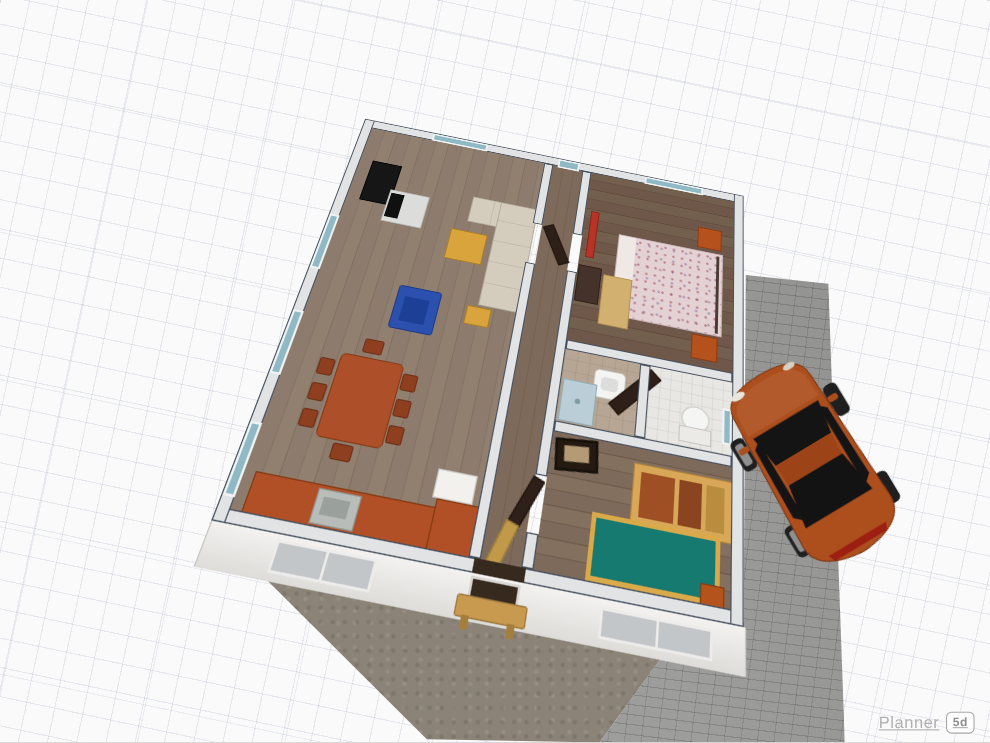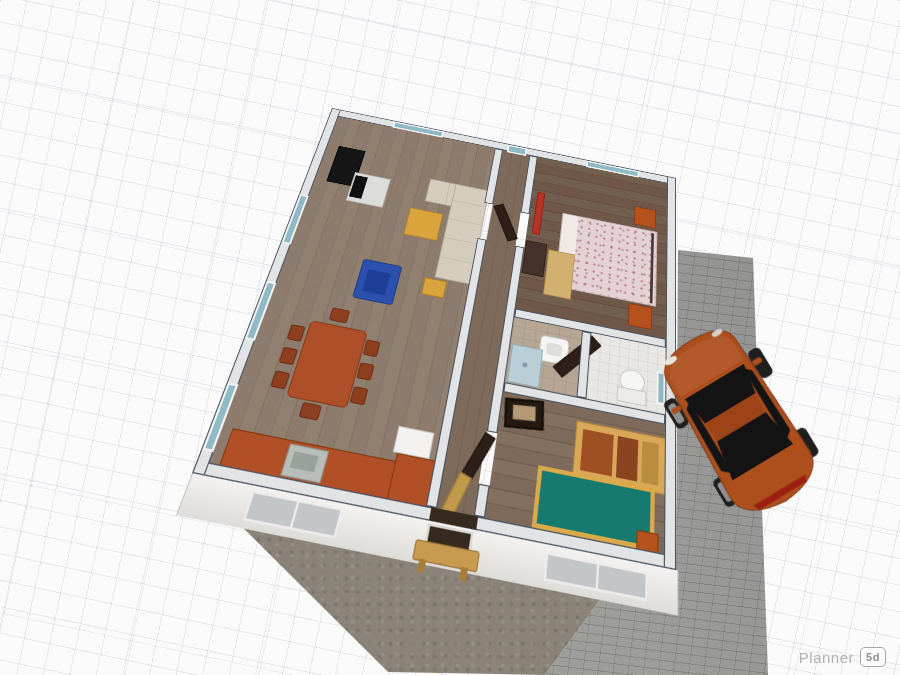--- a/index.html
+++ b/index.html
@@ -42,21 +42,21 @@
   .floor-bathB{background:#e9e7e3;background-image:repeating-linear-gradient(0deg,rgba(0,0,0,.05) 0 1px,transparent 1px 10px),repeating-linear-gradient(90deg,rgba(0,0,0,.05) 0 1px,transparent 1px 10px);}
   .leaf{position:absolute;background:var(--door_dark,#2e2018);border:1px solid #1c120c;box-sizing:border-box;}
   .win{position:absolute;background:var(--window_glass,#8fb9c5);border:2px solid #f0f3f3;box-sizing:border-box;}
   .chair{position:absolute;background:var(--dining_chair,#8d3f1f);border:1px solid #6f2f15;border-radius:2px;box-sizing:border-box;}
   .nstand{position:absolute;background:var(--nightstand,#b5511d);border:1px solid #8c3a12;box-sizing:border-box;}
   .whitegoods{position:absolute;background:#f2f1ee;border:1px solid #c9c8c4;box-sizing:border-box;}
   
   #car{position:absolute;left:670px;top:318px;width:136px;height:206px;transform:rotate(-31deg);}
   
   #watermark{position:absolute;right:14px;bottom:8px;display:flex;align-items:center;gap:6px;
-    color:var(--watermark_text,#b0b0b0);font-size:15px;letter-spacing:.5px;}
+    color:var(--watermark_text,#b0b0b0);font-size:15px;letter-spacing:.5px;text-decoration:underline;}
   #watermark .badge{display:inline-block;min-width:20px;height:18px;line-height:18px;text-align:center;
     background:#fdfdfd;border:1.5px solid #a8a8a8;border-radius:5px;font-size:11px;font-weight:bold;
     color:#8f8f8f;padding:0 2px;}
 </style>
 </head>
 <body>
 
 <div id="viewport">
 
   <div id="patio"></div>

